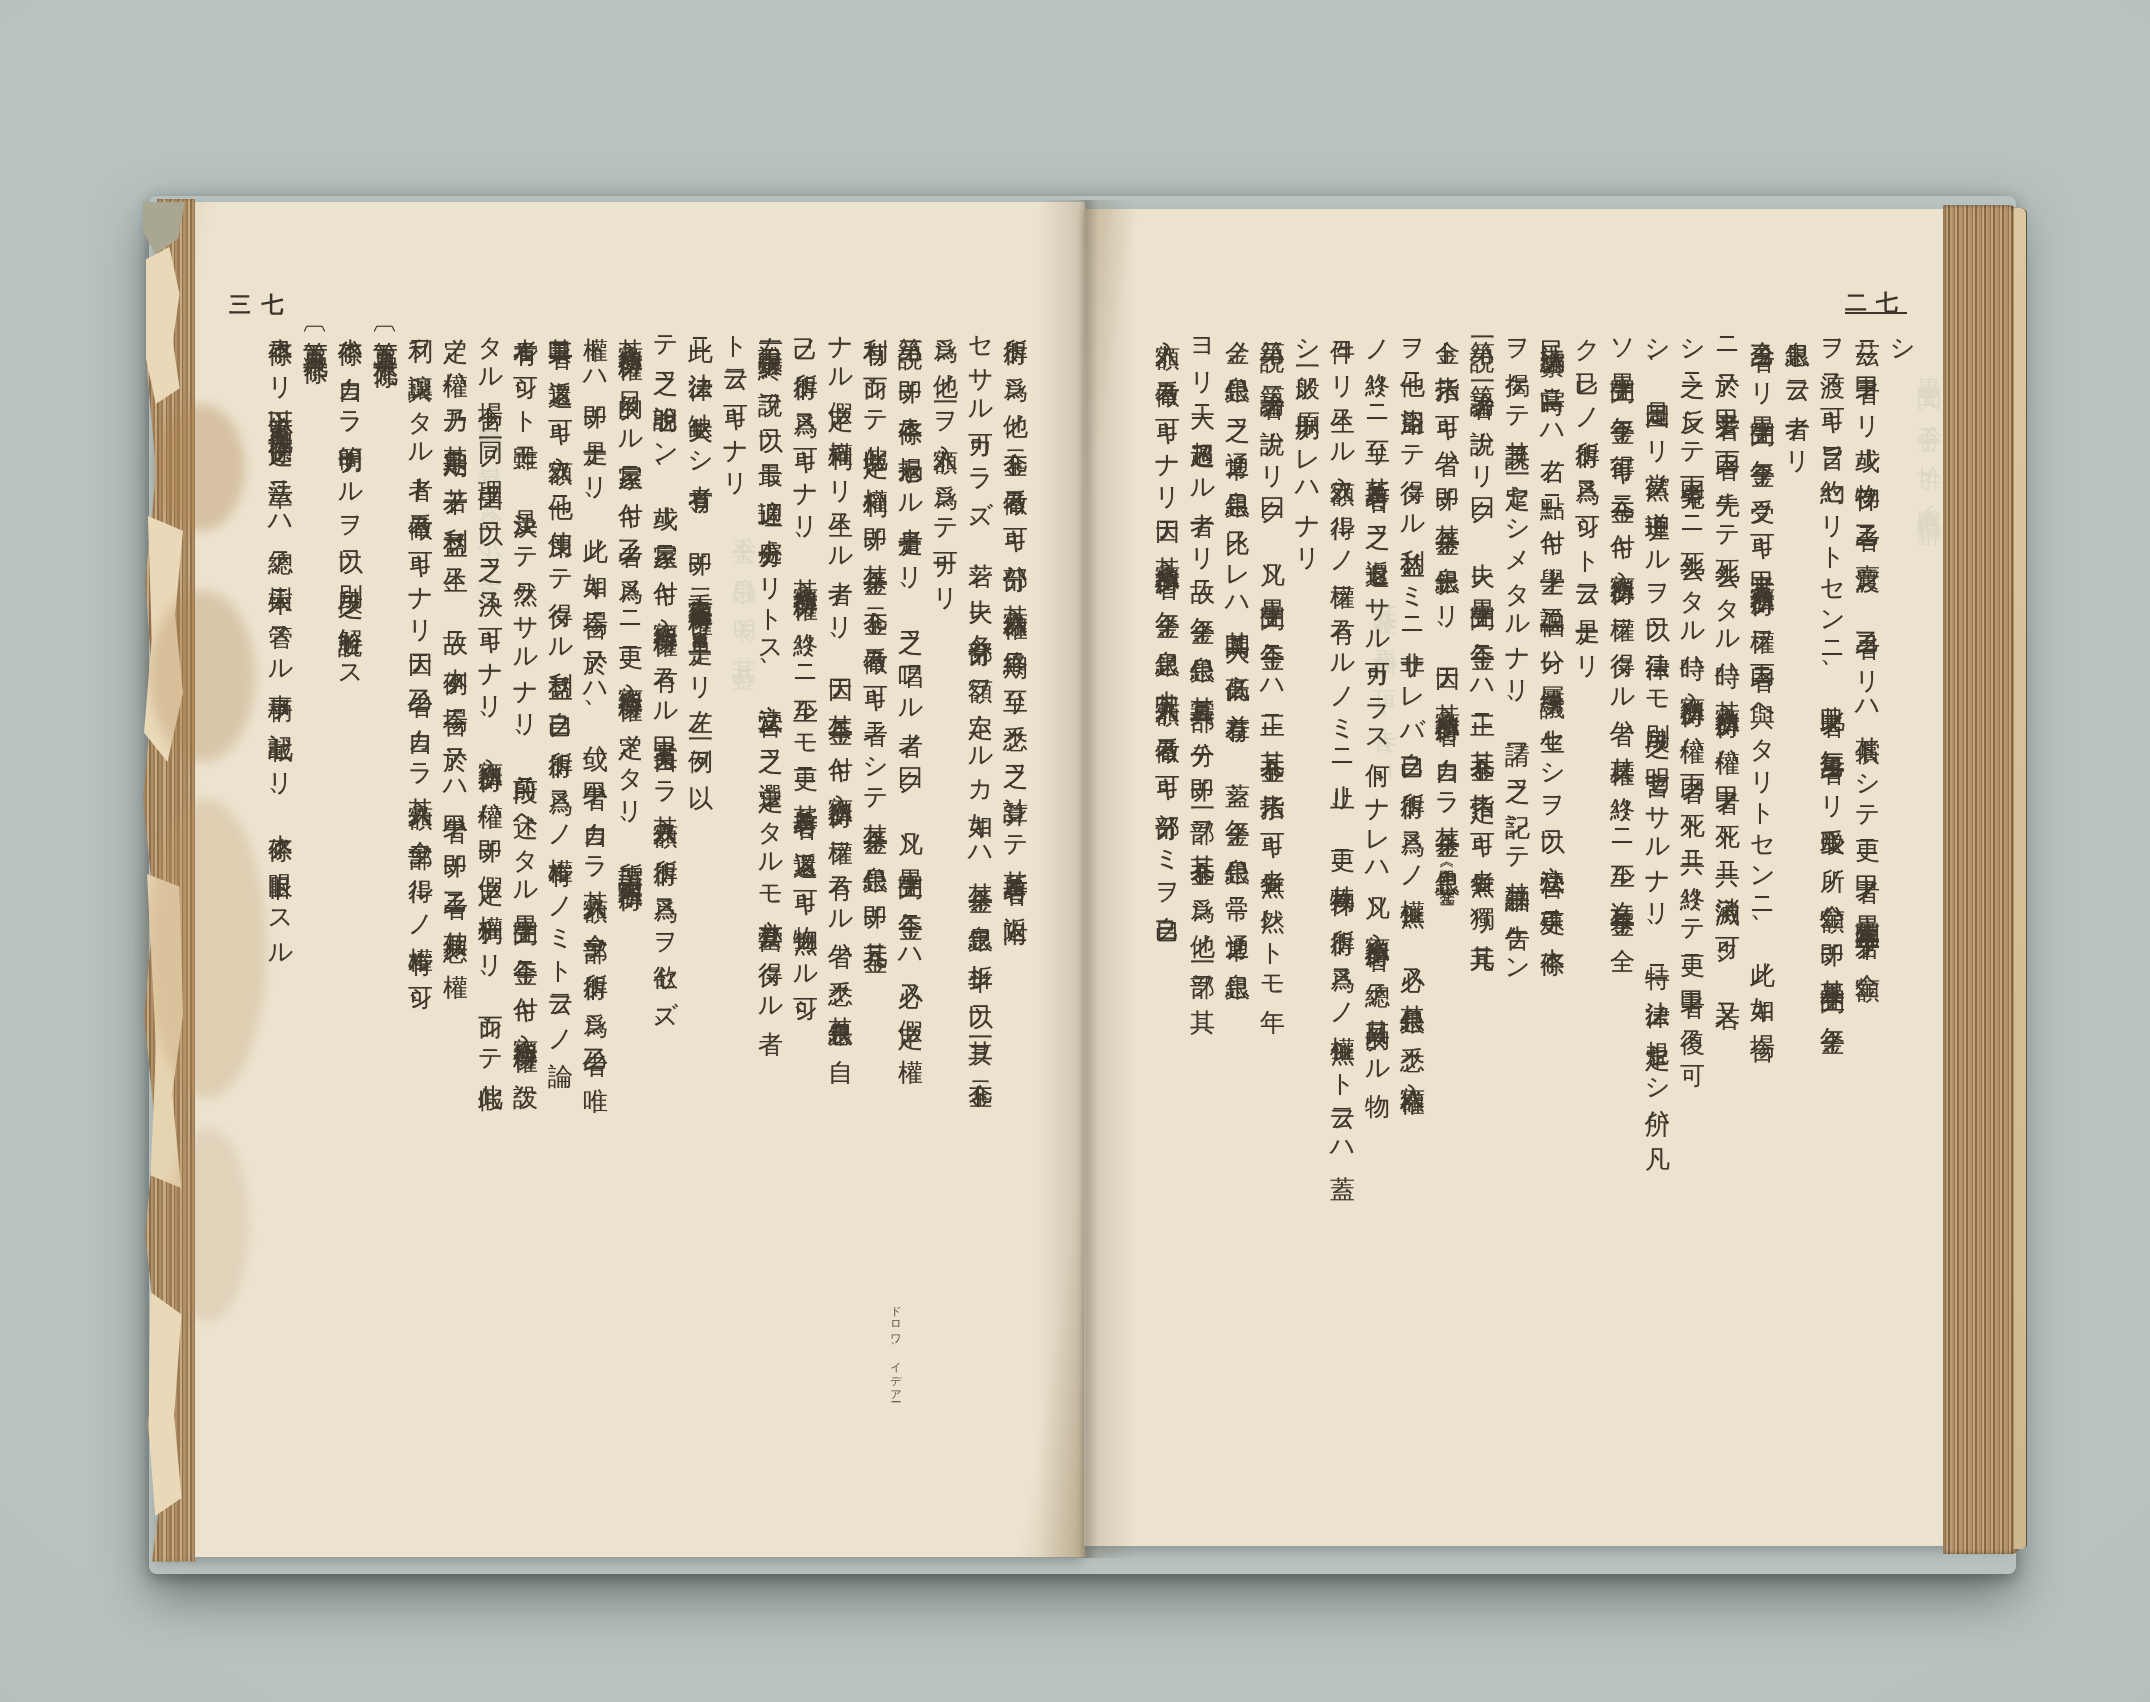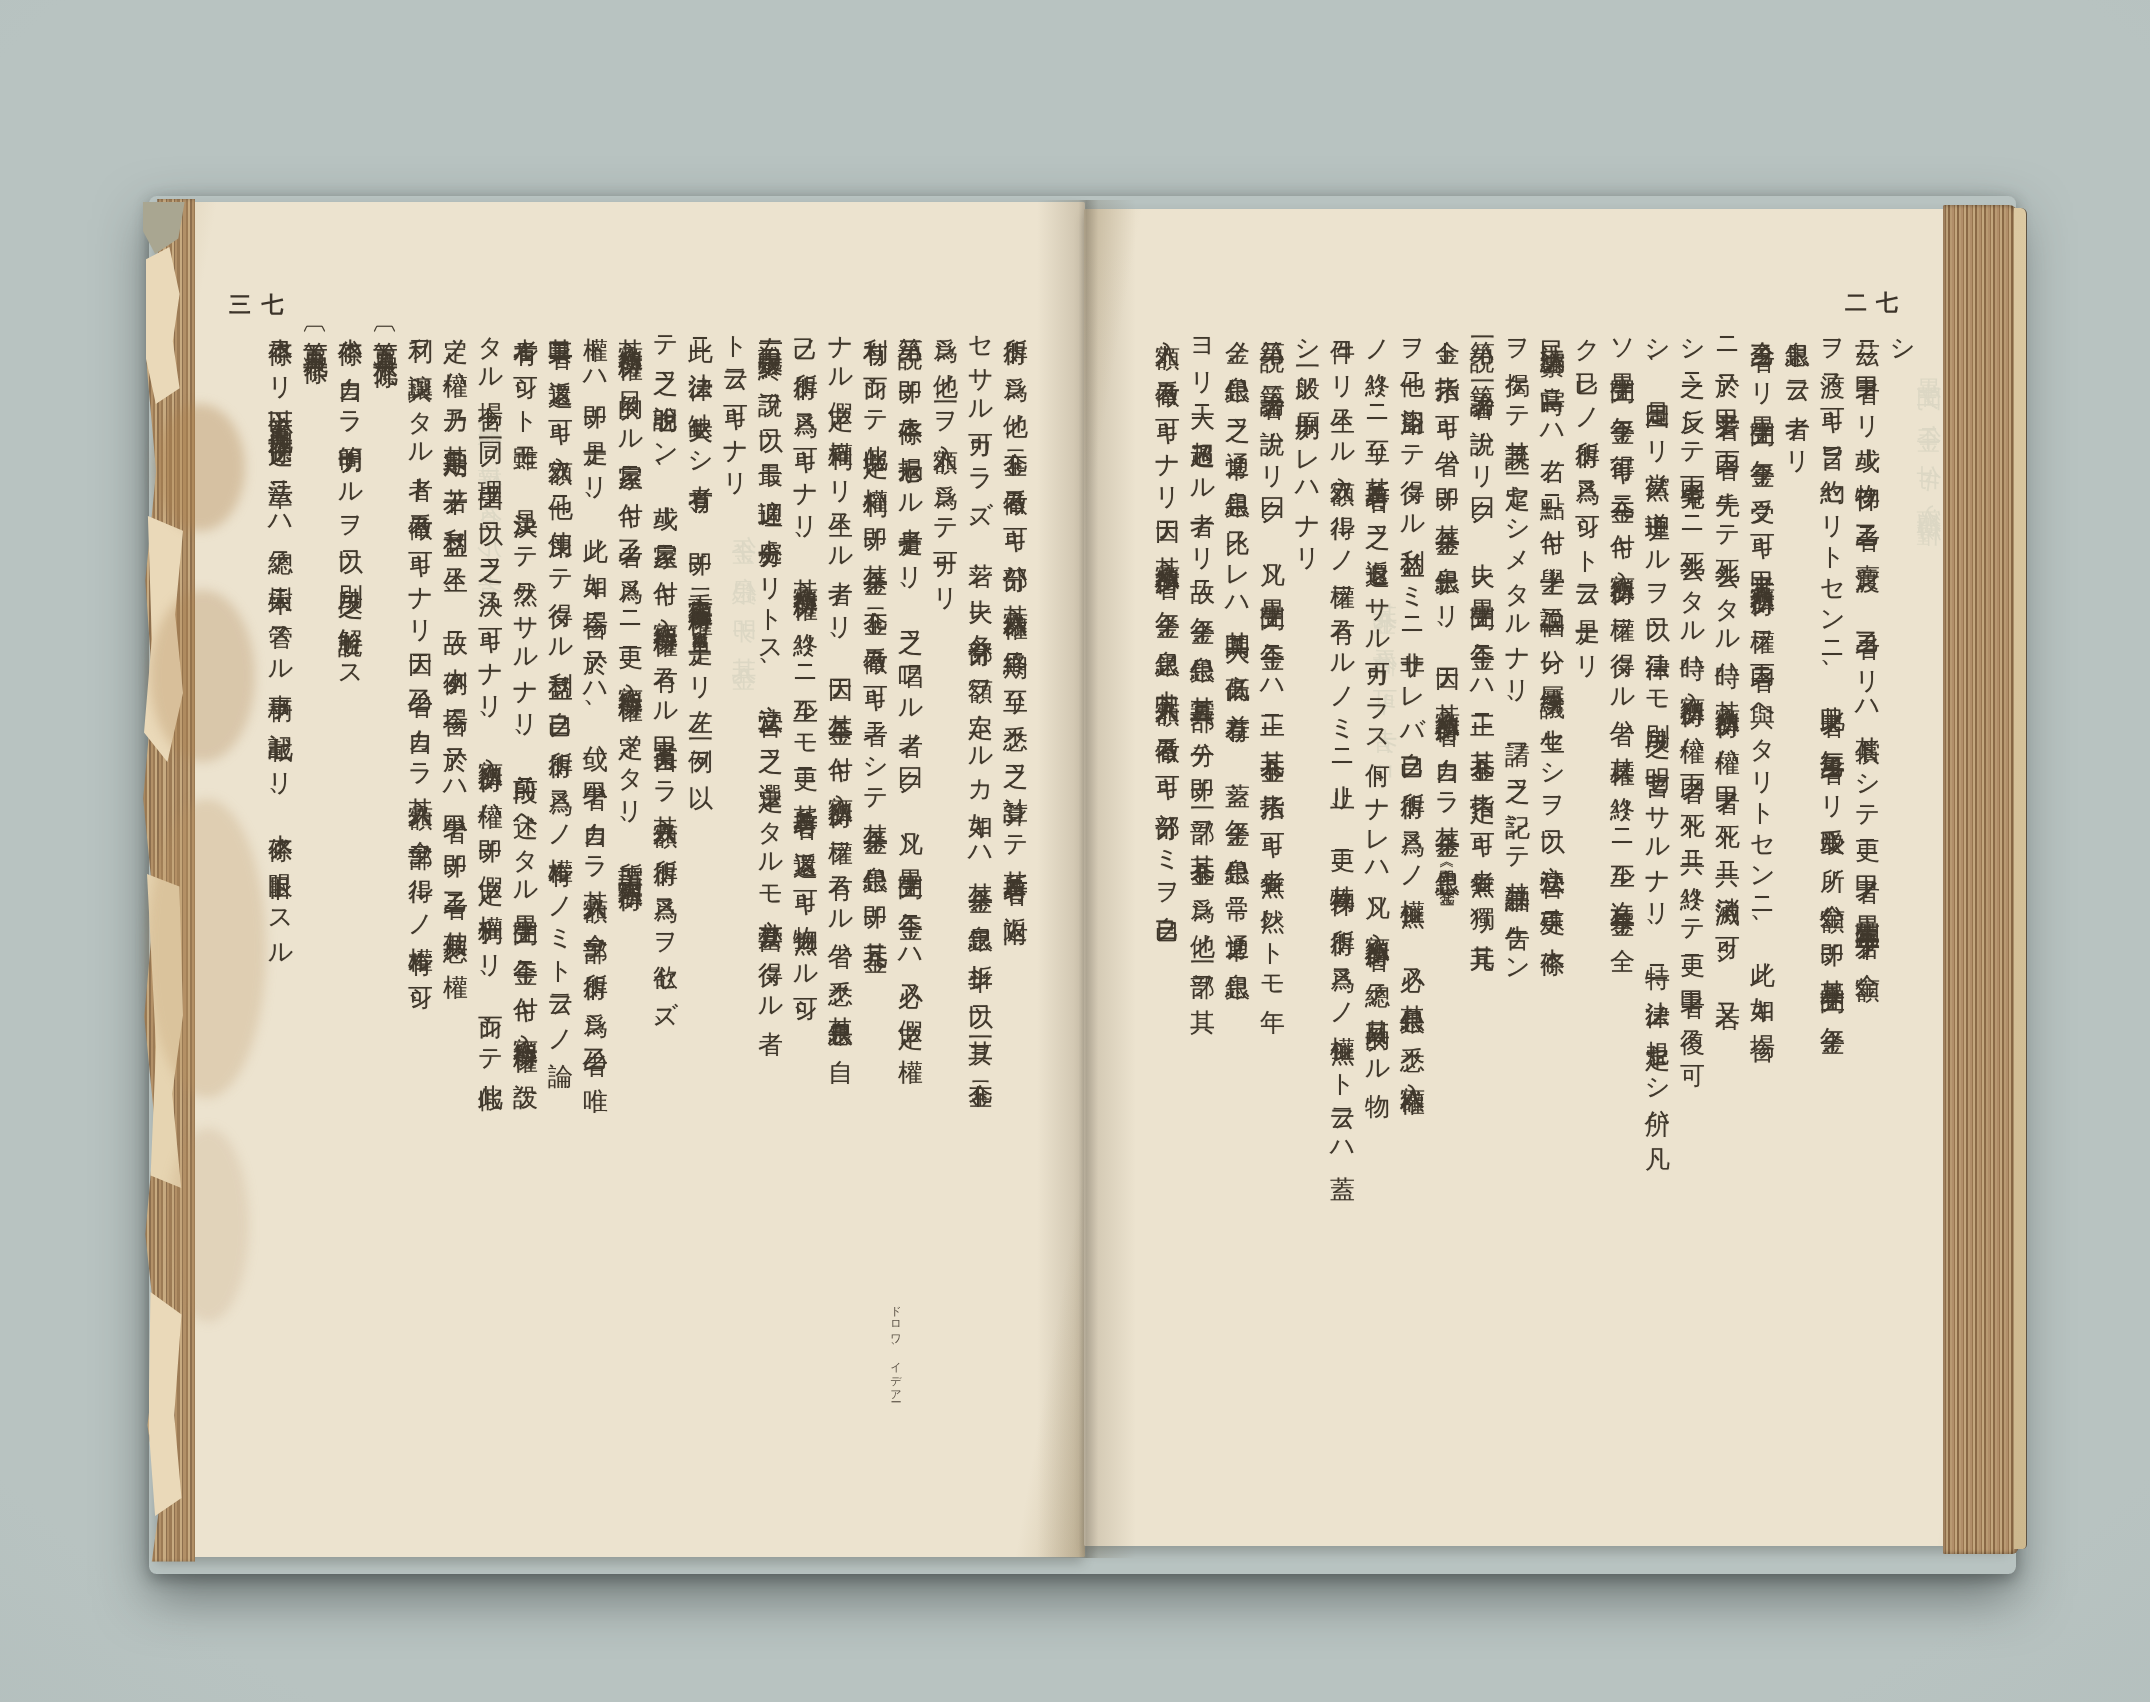--- a/index.html
+++ b/index.html
@@ -53,21 +53,21 @@
   .stain{position:absolute;border-radius:50%;filter:blur(5.2px);pointer-events:none;}
   .stain.s1{left:-4.5px;top:202px;width:90px;height:127px;background:rgba(172,128,76,.34);}
   .stain.s2{left:-9px;top:388px;width:105px;height:172px;background:rgba(168,125,77,.28);}
   .stain.s3{left:-12px;top:597px;width:119px;height:299px;background:rgba(184,146,95,.26);}
   .stain.s4{left:7.5px;top:926px;width:82px;height:194px;background:rgba(178,140,92,.18);}
 
   .pagenum{
     position:absolute;font-size:22px;letter-spacing:10.5px;color:#3c342a;font-weight:bold;white-space:nowrap;
   }
   .page.left .pagenum{left:70px;top:88px;}
-  .page.right .pagenum{right:99px;top:79px;letter-spacing:9px;}
+  .page.right .pagenum{right:99px;top:79px;letter-spacing:9px;text-decoration:underline;}
 
   .textblock{
     position:absolute;writing-mode:vertical-rl;text-orientation:upright;
     display:block;
   }
   .page.right .textblock{top:112px;right:86px;height:1187px;}
   .page.left  .textblock{top:116px;right:52px;height:1190px;}
   .tcol{
     font-size:25px;line-height:35px;letter-spacing:3.7px;color:#40382c;
     text-shadow:0 0 0.7px rgba(64,56,44,.45);

